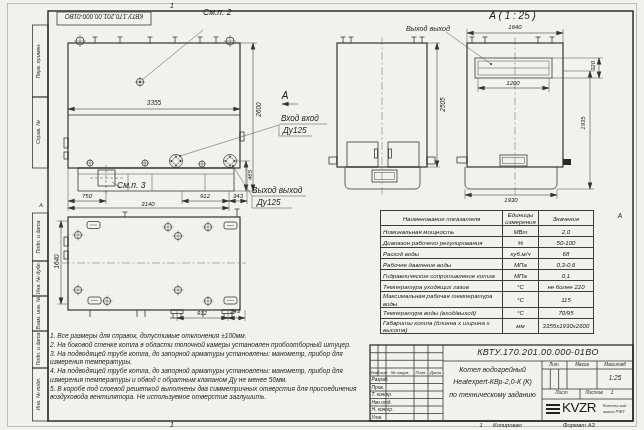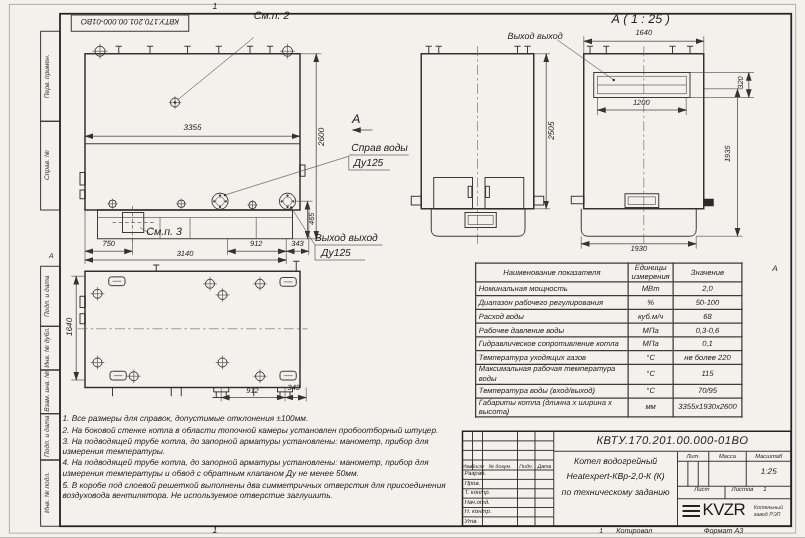--- a/index.html
+++ b/index.html
@@ -231,21 +231,21 @@
 
   <div class="lbl c" style="left:167px;top:2px;width:10px;font-size:7px">1</div>
   <div class="lbl c" style="left:167px;top:421px;width:10px;font-size:7px">1</div>
   <div class="lbl c" style="left:614px;top:212px;width:12px;font-size:6.5px">А</div>
   <div class="lbl c" style="left:37px;top:202px;width:8px;font-size:5.5px">А</div>
 
   <div class="lbl f85" style="left:203px;top:7px">См.п. 2</div>
   <div class="lbl c f65" style="left:136px;top:99px;width:36px">3355</div>
   <div class="lbl c f10" style="left:276px;top:90px;width:18px">А</div>
   <div class="lbl c rot f65" style="left:243px;top:106px;width:30px">2600</div>
-  <div class="lbl" style="left:281px;top:114px;font-size:8.2px">Справ воды</div>
+  <div class="lbl" style="left:281px;top:114px;font-size:8.2px">Вход вход</div>
   <div class="lbl" style="left:283px;top:126px;font-size:8.2px">Ду125</div>
   <div class="lbl" style="left:252px;top:186px;font-size:8.2px">Выход выход</div>
   <div class="lbl" style="left:257px;top:198px;font-size:8.2px">Ду125</div>
   <div class="lbl f85" style="left:117px;top:180px">См.п. 3</div>
   <div class="lbl c f60" style="left:69px;top:193px;width:36px">750</div>
   <div class="lbl c f60" style="left:187px;top:193px;width:36px">912</div>
   <div class="lbl c f60" style="left:226px;top:193px;width:24px">343</div>
   <div class="lbl c f60" style="left:130px;top:201px;width:36px">3140</div>
   <div class="lbl c rot f60" style="left:235px;top:172px;width:30px">465</div>
 

